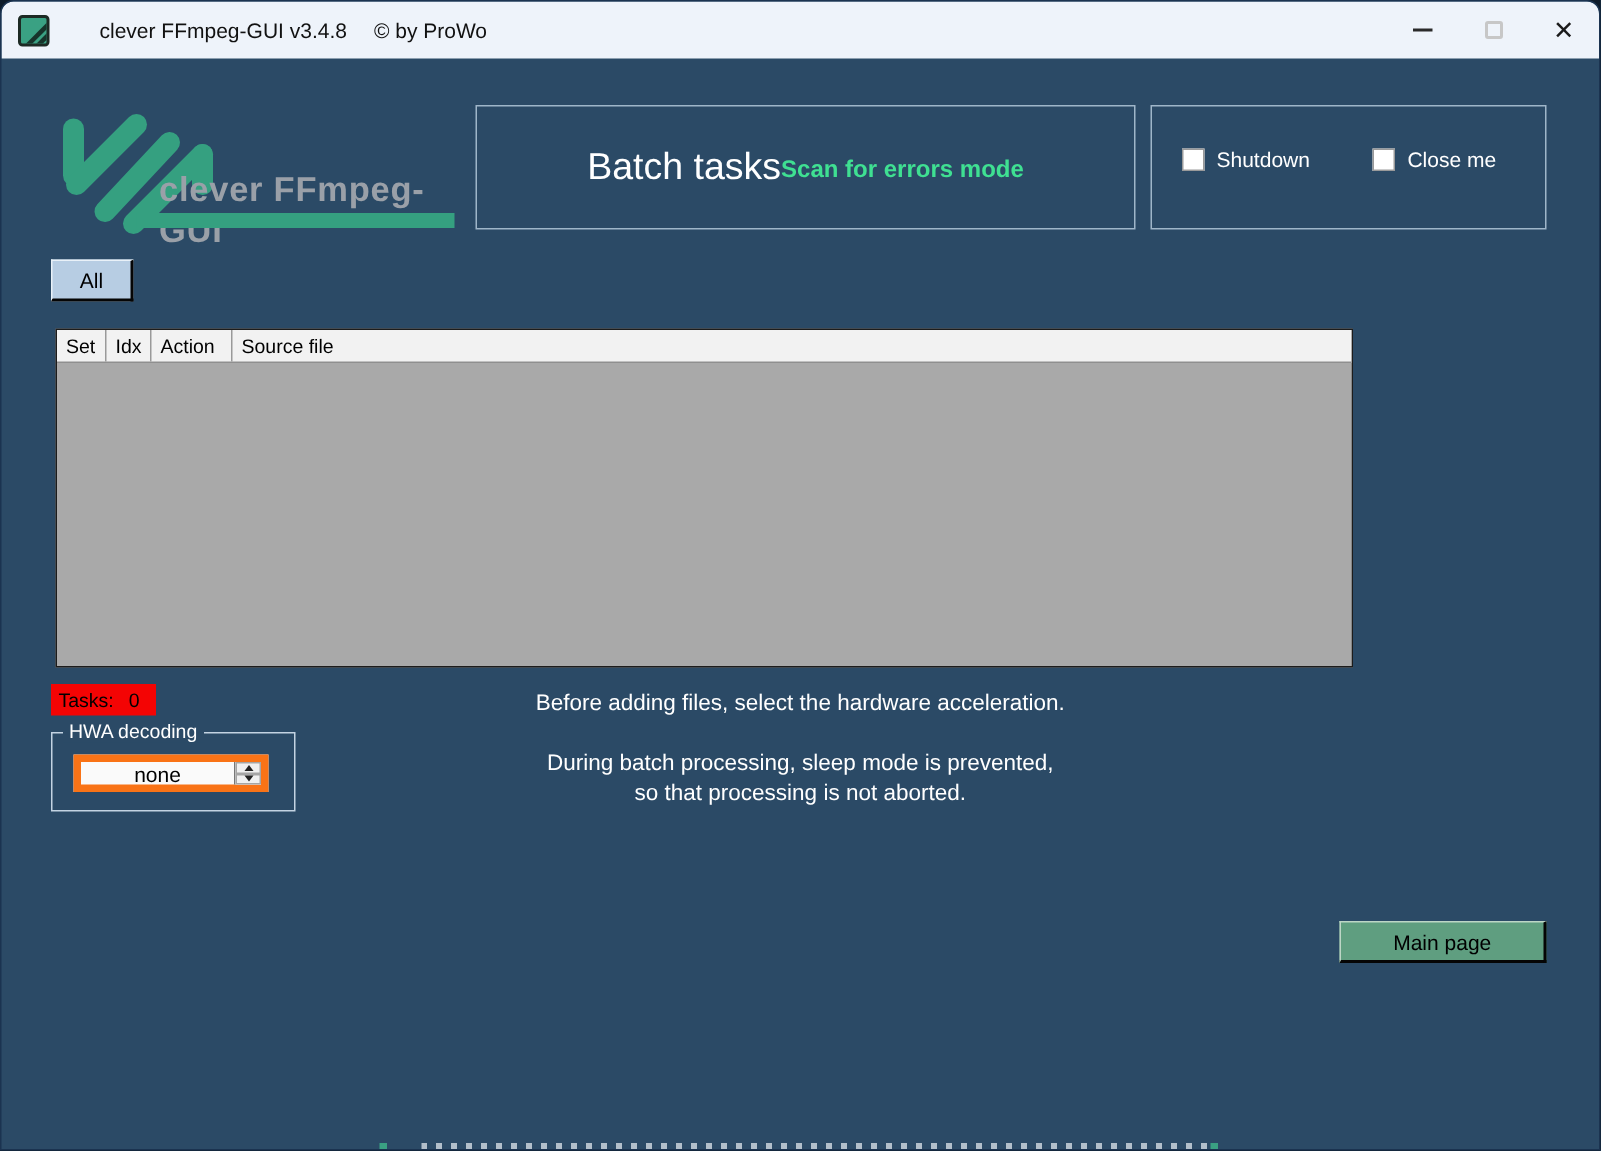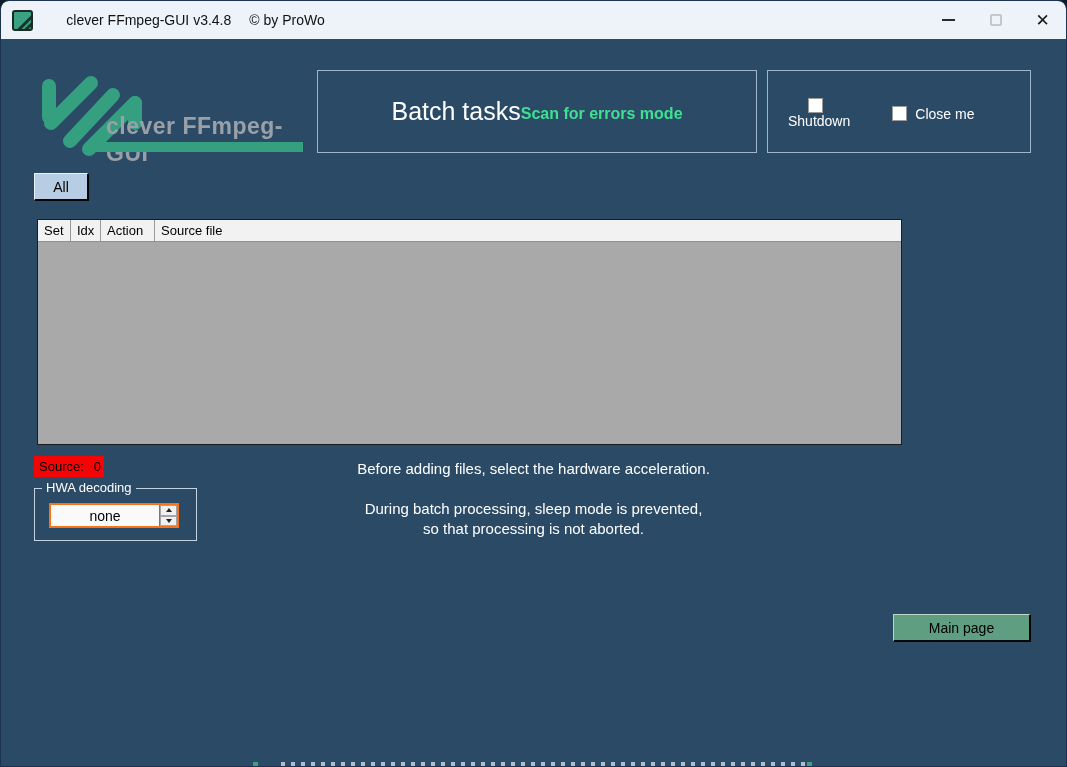--- a/index.html
+++ b/index.html
@@ -23,21 +23,21 @@
   .logo .brand{position:absolute;left:69px;top:42px;font-size:23px;font-weight:bold;color:#9aa0a8;letter-spacing:0.5px;}
   .logo .bar{position:absolute;left:54px;top:71px;width:212px;height:10px;background:#35a080;}
   
   .framed{border:1px solid #9fb6c9;}
   .batchbox{position:absolute;left:316px;top:69px;width:440px;height:83px;display:flex;align-items:center;justify-content:center;}
   .batch-title{color:#ffffff;font-size:25px;}
   .batch-sub{color:#3fe092;font-size:16px;font-weight:bold;margin-top:4px;}
   .optionsbox{position:absolute;left:766px;top:69px;width:264px;height:83px;}
   .chk-row{position:absolute;top:27px;left:0;width:100%;display:flex;}
   .chk{display:flex;align-items:center;cursor:pointer;}
-  .chk.shutdown{margin-left:20px;flex-direction:column;}
+  .chk.shutdown{margin-left:20px;}
   .chk.closeme{margin-left:42px;}
   .chkbox{width:15px;height:15px;background:#ffffff;border:1px solid #9a9a9a;margin-right:8px;}
   .chklabel{color:#ffffff;font-size:14px;}
   
   .btn-all{position:absolute;left:33px;top:172px;width:55px;height:28px;background:#b7cde3;color:#000;font-size:14px;
     border-top:1px solid #e9f1f8;border-left:1px solid #e9f1f8;border-right:2px solid #050505;border-bottom:2px solid #050505;
     display:flex;align-items:center;justify-content:center;cursor:pointer;}
   
   .tasktable{position:absolute;left:36px;top:218px;width:865px;height:226px;border:1px solid #1c1c1c;background:#a9a9a9;display:flex;flex-direction:column;}
   .thead{height:22px;background:#f2f2f2;display:flex;align-items:stretch;border-bottom:1px solid #8f8f8f;flex:0 0 auto;}
@@ -45,21 +45,21 @@
   .th.c-set{width:33px;}
   .th.c-idx{width:30px;}
   .th.c-action{width:54px;}
   .th.c-src{flex:1;border-right:none;}
   .tbody{flex:1;background:#a9a9a9;}
   
   .tasks-badge{position:absolute;left:33px;top:455px;width:70px;height:21px;background:#f40404;color:#000;font-size:13px;display:flex;align-items:center;padding-left:5px;}
   .tasks-badge .cnt{margin-left:10px;}
   .hwa-group{position:absolute;left:33px;top:487px;width:163px;height:53px;border:1px solid #c3d3e2;}
   .hwa-label{position:absolute;top:-9px;left:7px;background:#2b4a66;padding:0 4px;color:#ffffff;font-size:13px;}
-  .spinner{position:absolute;left:14px;top:14px;width:130px;height:25px;background:#fafafa;border:2px solid #f97316;display:flex;}
+  .spinner{position:absolute;left:14px;top:14px;width:130px;height:25px;background:#fafafa;border:5px solid #f97316;display:flex;}
   .spin-val{flex:1;display:flex;align-items:center;justify-content:center;font-size:14px;color:#000;}
   .spin-btns{width:18px;border-left:1px solid #777;display:flex;flex-direction:column;}
   .spin-up,.spin-dn{flex:1;background:#f0f0f0;border:1px solid #a5a5a5;display:flex;align-items:center;justify-content:center;cursor:pointer;}
   .tri-up{width:0;height:0;border-left:3px solid transparent;border-right:3px solid transparent;border-bottom:4px solid #222;}
   .tri-dn{width:0;height:0;border-left:3px solid transparent;border-right:3px solid transparent;border-top:4px solid #222;}
   
   .infotext{position:absolute;left:250px;top:458px;width:565px;text-align:center;color:#ffffff;font-size:15px;line-height:20px;}
   .infotext .l1{margin-bottom:20px;}
   
   .btn-main{position:absolute;left:892px;top:613px;width:138px;height:28px;background:#5f9e80;color:#000;font-size:14px;
@@ -136,21 +136,21 @@
     <div class="thead">
       <div class="th c-set">Set</div>
       <div class="th c-idx">Idx</div>
       <div class="th c-action">Action</div>
       <div class="th c-src">Source file</div>
     </div>
     <div class="tbody"></div>
   </div>
 
   <div class="tasks-badge">
-    <span>Source:</span>
+    <span>Tasks:</span>
     <span class="cnt">0</span>
   </div>
 
   <div class="hwa-group">
     <span class="hwa-label">HWA decoding</span>
     <div class="spinner">
       <div class="spin-val">none</div>
       <div class="spin-btns">
         <div class="spin-up">
             <span class="tri-up"></span>

